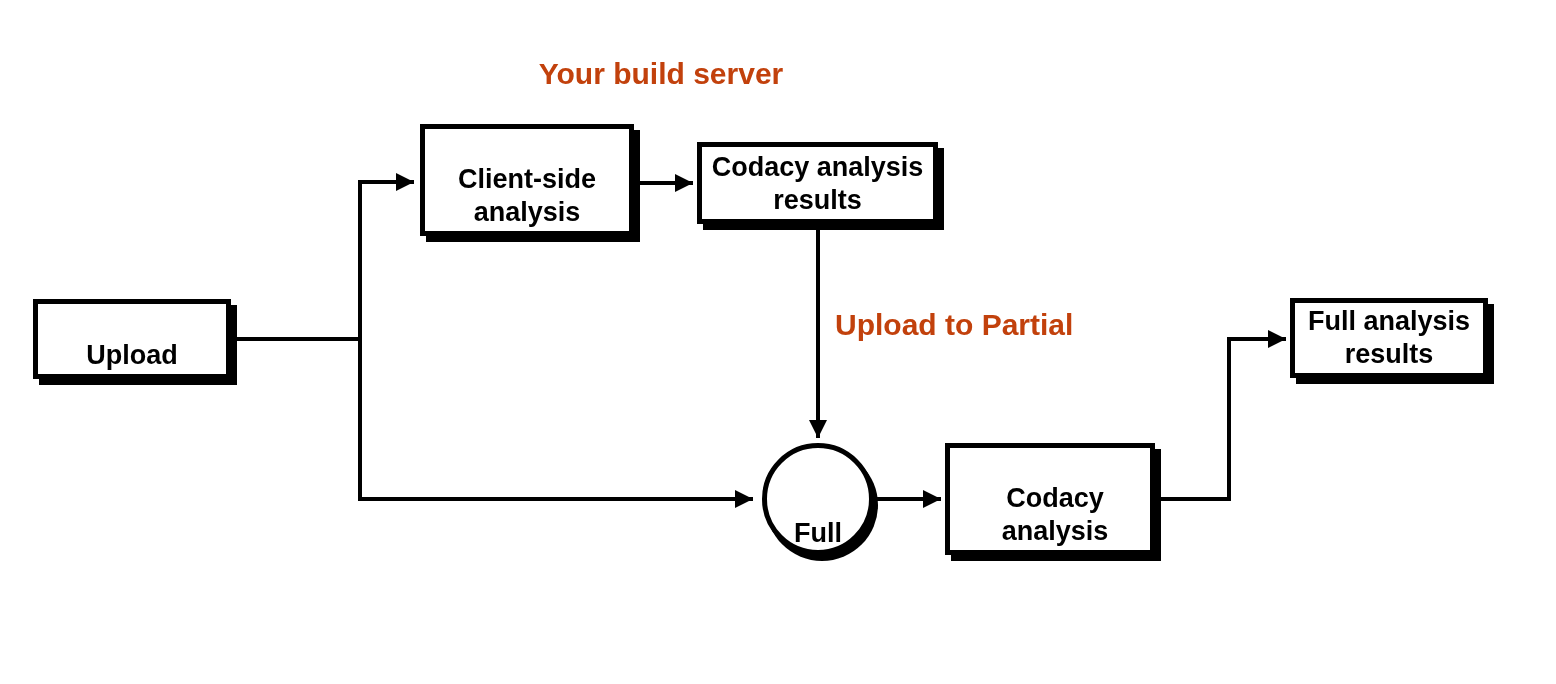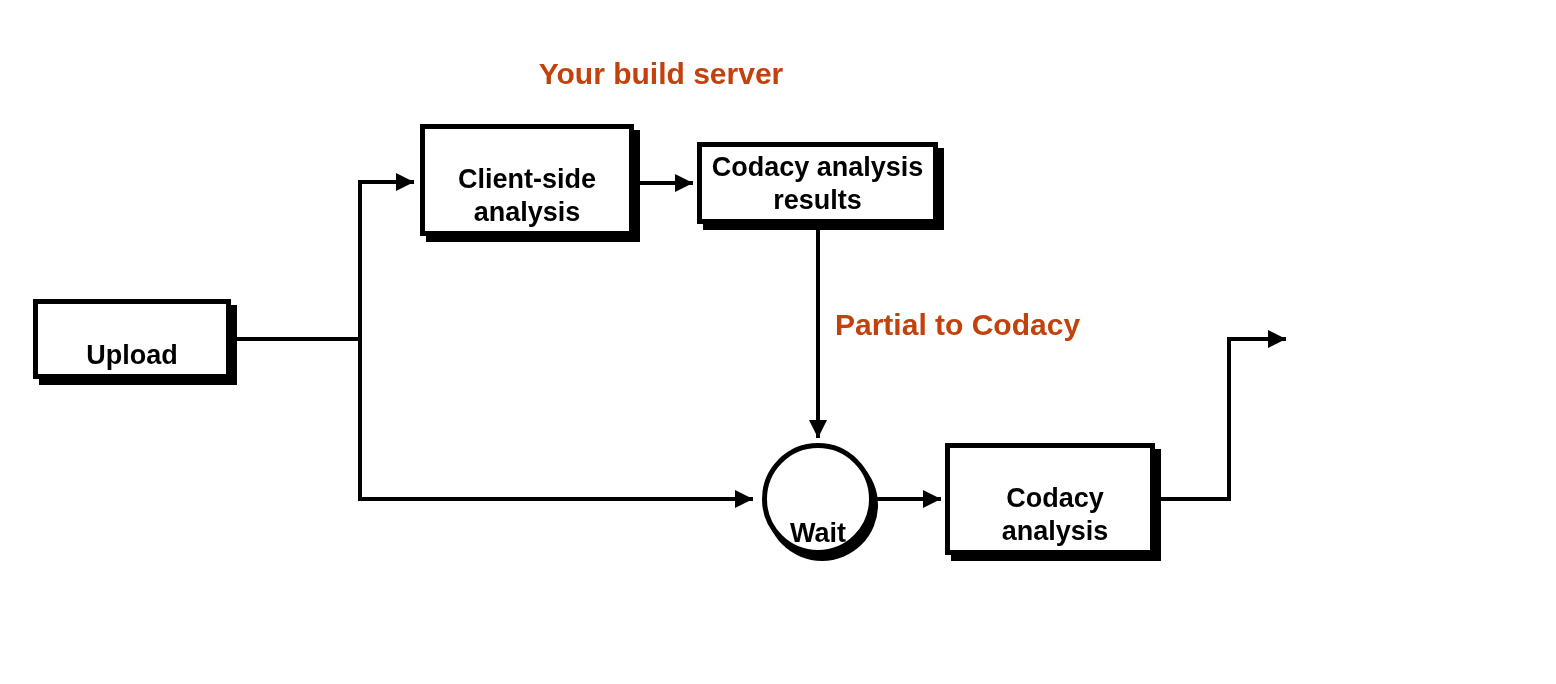--- a/index.html
+++ b/index.html
@@ -102,25 +102,28 @@
   </div>
 
   <div class="node" id="node-client-side">
     <span>Client-side analysis</span>
   </div>
 
   <div class="node" id="node-partial-results">
     <span>Codacy analysis results</span>
   </div>
 
-  <div class="float-label" id="label-upload">Partial to Codacy</div>
+  <div class="float-label" id="label-upload">Upload to Partial</div>
 
   <div class="node circle" id="node-wait">
-    <span>Wait</span>
+    <span>Full</span>
   </div>
 
   <div class="node" id="node-codacy-analysis">
     <span>Codacy analysis</span>
   </div>
 
+  <div class="node" id="node-full-results">
+    <span>Full analysis results</span>
+  </div>
 
 
 </div>
 
 </body></html>

